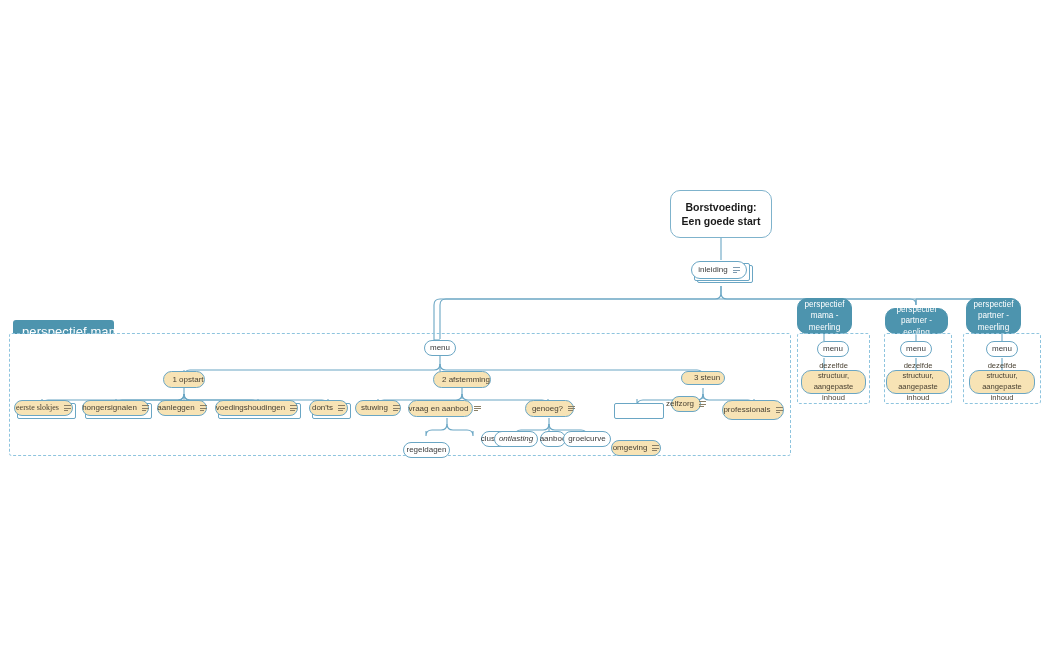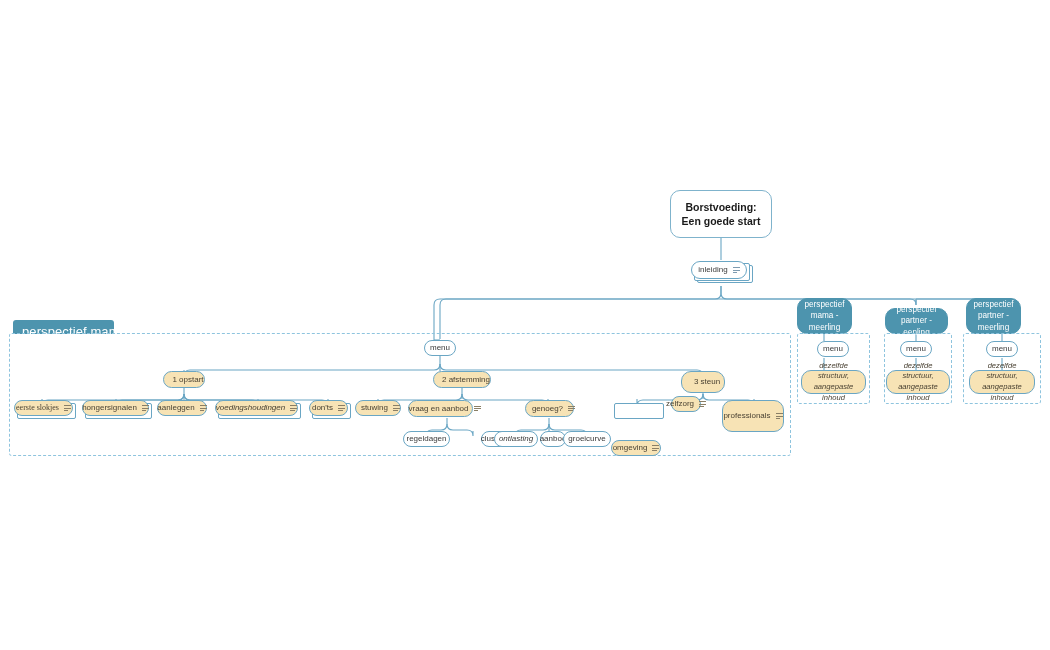--- a/index.html
+++ b/index.html
@@ -87,21 +87,20 @@
     font-size: 8.2px;
     line-height: 1.35;
     white-space: normal;
     padding: 2px 3px;
   }
   
   .node.note {
     background: #f7e3b5;
     border: 1px solid #6aa6c4;
     color: #4a4233;
-    font-style: italic;
     font-size: 7.6px;
     line-height: 1.4;
     white-space: normal;
     padding: 2px 4px;
   }
   
   .stack {
     position: absolute;
     border: 1px solid #6aa6c4;
     background: #ffffff;
@@ -244,21 +243,21 @@
   <div class="node" style="left:424px; top:340px; width:32px; height:16px;">
     <span class="lbl">menu</span>
   </div>
 
   <div class="node tan thick" style="left:163px; top:371px; width:42px; height:17px;">
     <span class="lbl">1 opstart</span>
   </div>
   <div class="node tan thick" style="left:433px; top:371px; width:58px; height:17px;">
     <span class="lbl">2 afstemming</span>
   </div>
-  <div class="node tan thick" style="left:681px; top:371px; width:44px; height:22px;">
+  <div class="node tan thick" style="left:681px; top:371px; width:44px; height:14px;">
     <span class="lbl">3 steun</span>
   </div>
 
   <div class="stack" style="left:17px; top:403px; width:59px; height:16px;"></div>
   <div class="node tan" style="left:14px; top:400px; width:59px; height:16px;font-family:Liberation Serif, serif;">
     <span class="inner">
       <span class="lbl">eerste slokjes</span>
       <span class="listicon">
           <i></i>
           <i></i>
@@ -284,21 +283,21 @@
       <span class="lbl">aanleggen</span>
       <span class="listicon">
           <i></i>
           <i></i>
           <i></i>
         </span>
     </span>
   </div>
 
   <div class="stack" style="left:218px; top:403px; width:83px; height:16px;"></div>
-  <div class="node tan" style="left:215px; top:400px; width:83px; height:16px;font-style:italic;">
+  <div class="node tan" style="left:215px; top:400px; width:83px; height:16px;">
     <span class="inner">
       <span class="lbl">voedingshoudingen</span>
       <span class="listicon">
           <i></i>
           <i></i>
           <i></i>
         </span>
     </span>
   </div>
 
@@ -363,32 +362,32 @@
     <span class="inner">
       <span class="lbl">zelfzorg</span>
       <span class="listicon">
           <i></i>
           <i></i>
           <i></i>
         </span>
     </span>
   </div>
 
-  <div class="node tan" style="left:722px; top:400px; width:62px; height:32px;">
+  <div class="node tan" style="left:722px; top:400px; width:62px; height:20px;">
     <span class="inner">
       <span class="lbl">professionals</span>
       <span class="listicon">
           <i></i>
           <i></i>
           <i></i>
         </span>
     </span>
   </div>
 
-  <div class="node" style="left:403px; top:431px; width:47px; height:16px;">
+  <div class="node" style="left:403px; top:442px; width:47px; height:16px;">
     <span class="lbl">regeldagen</span>
   </div>
   <div class="node" style="left:453px; top:431px; width:32px; height:16px;margin-left:28px;">
     <span class="lbl">clusteren</span>
   </div>
   <div class="node" style="left:494px; top:431px; width:44px; height:16px;font-style:italic;">
     <span class="lbl">ontlasting</span>
   </div>
   <div class="node" style="left:540px; top:431px; width:26px; height:16px;">
     <span class="lbl">aanbod</span>

